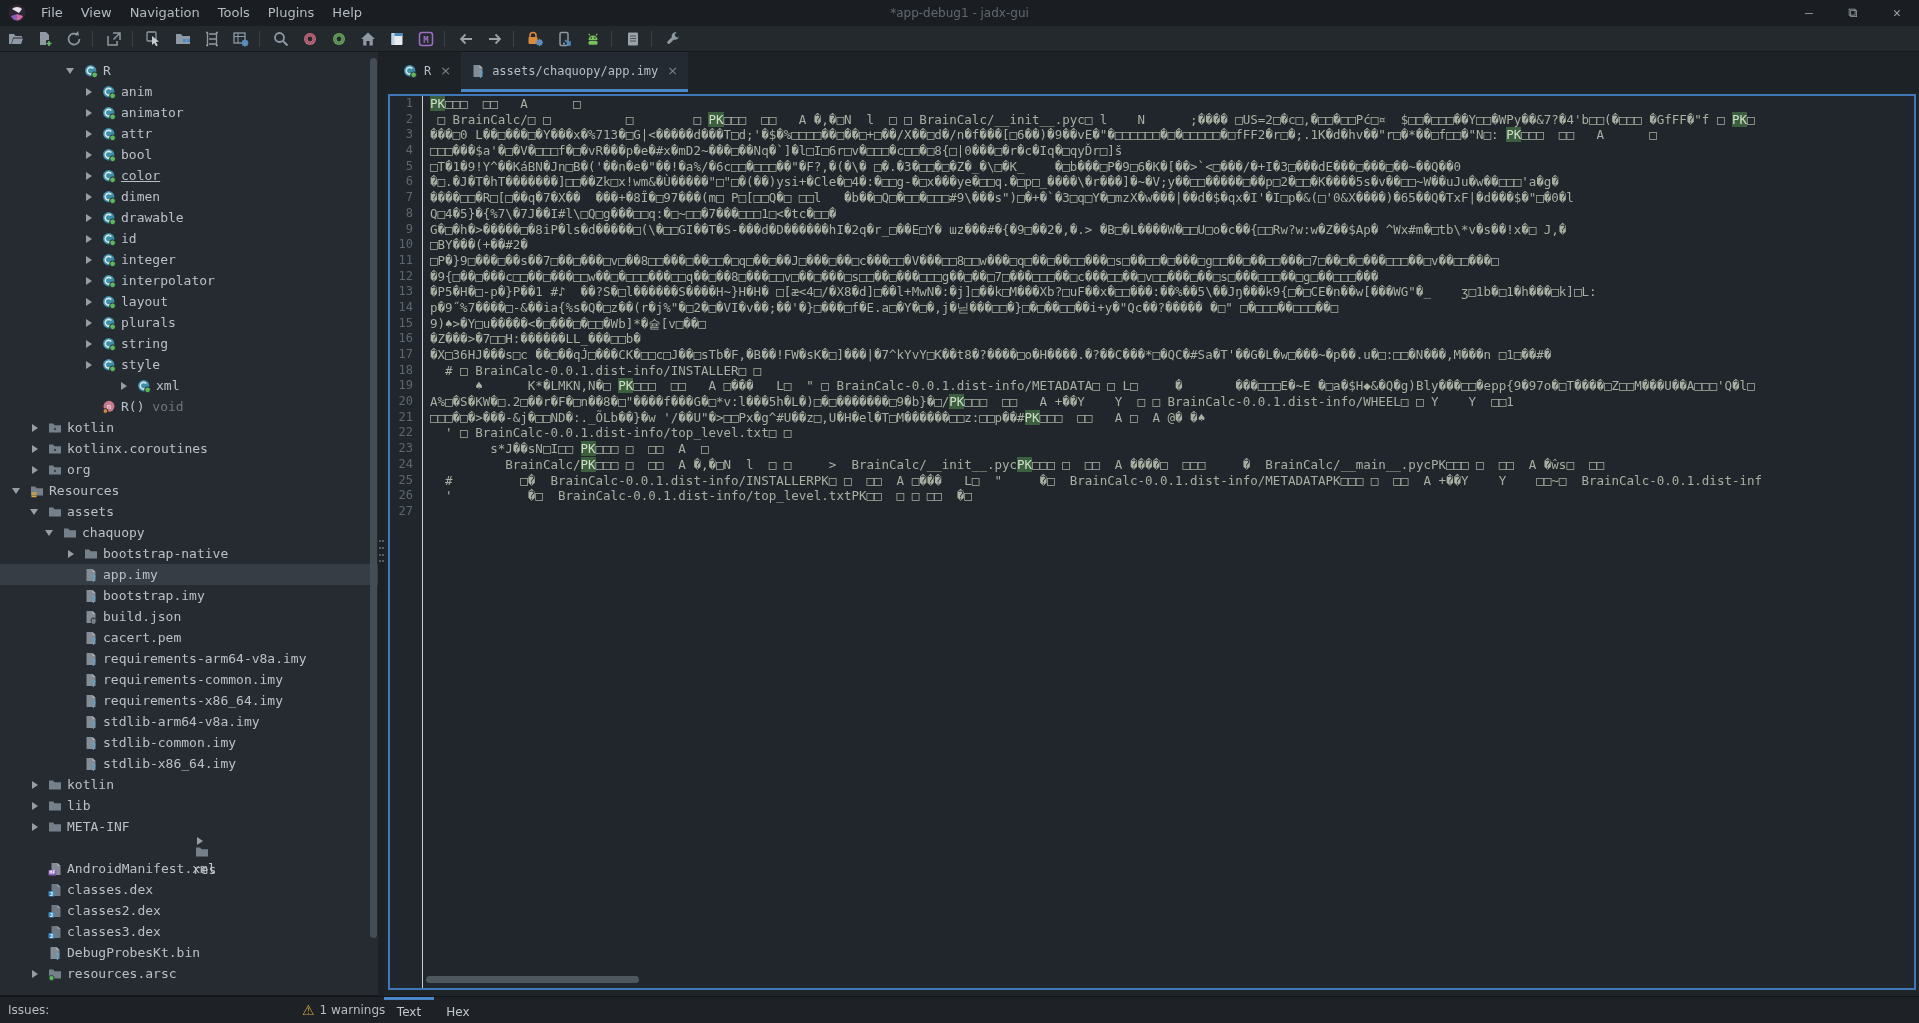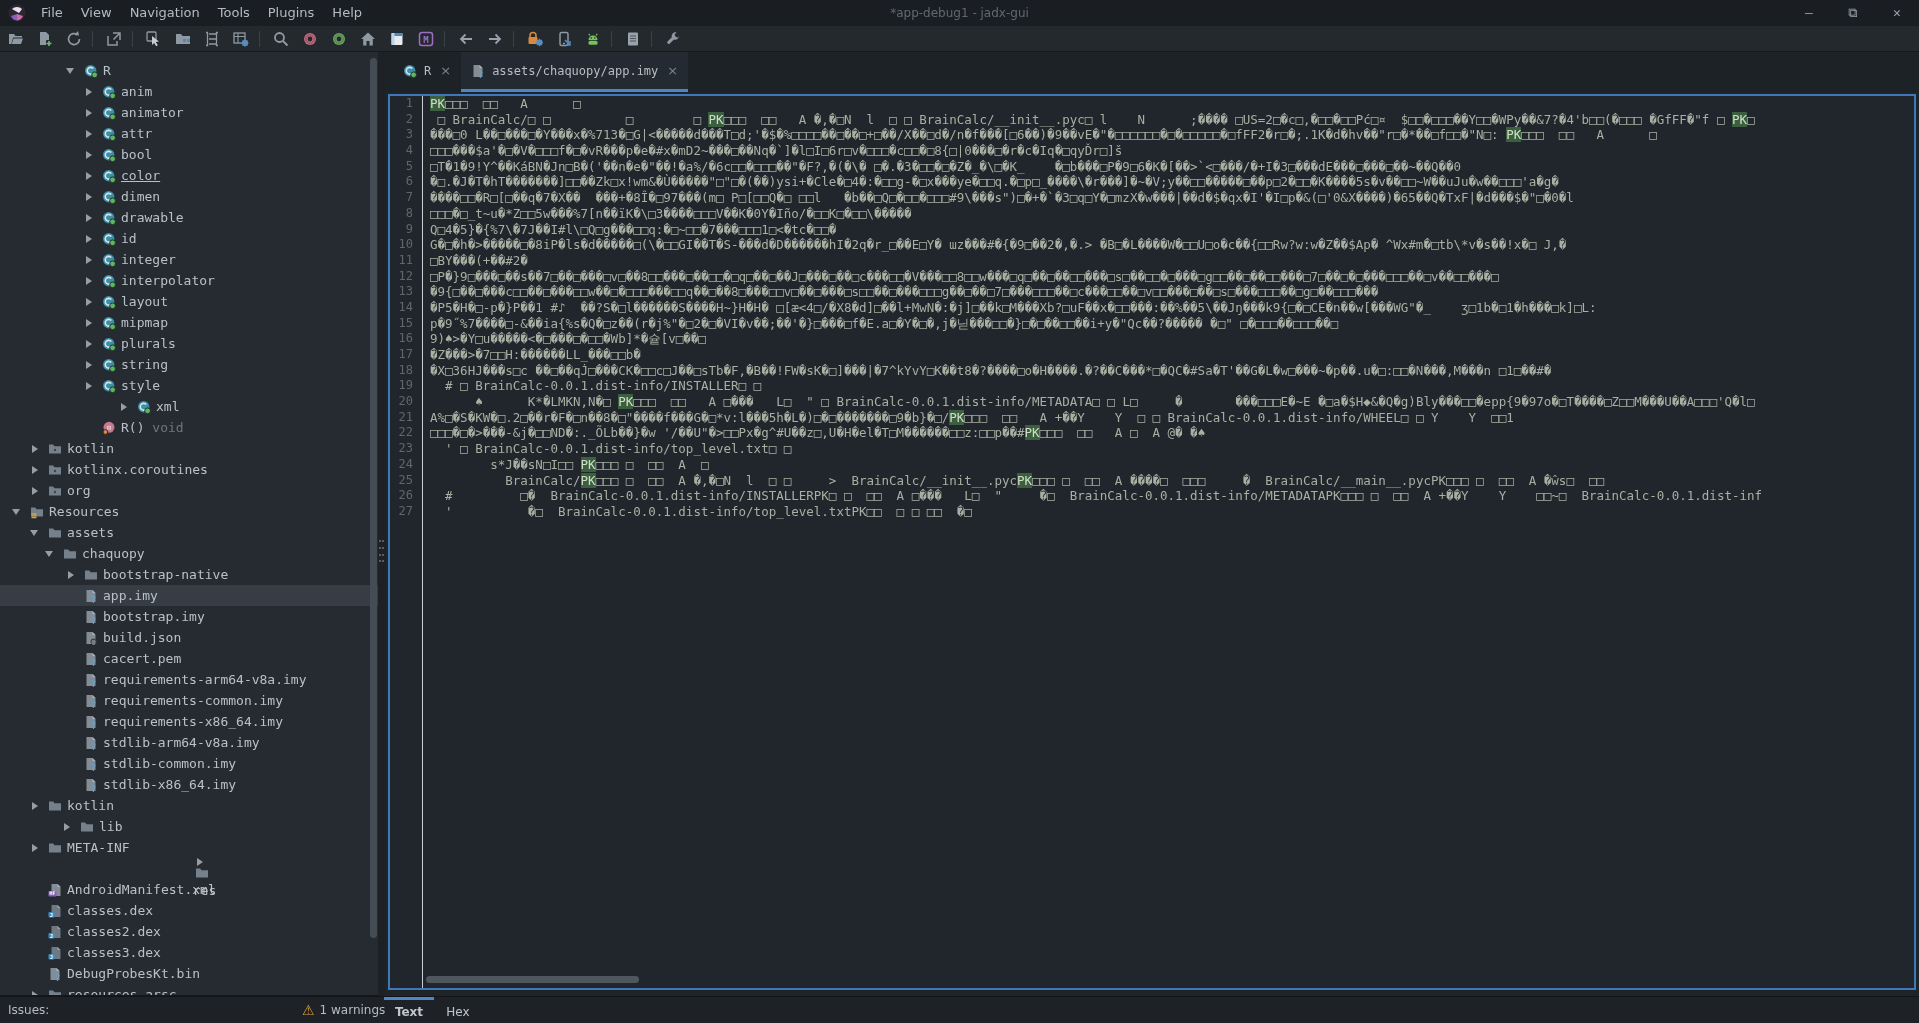--- a/index.html
+++ b/index.html
@@ -66,21 +66,21 @@
   .bottombar { position:absolute; left:0; bottom:0; width:1919px; height:27px;
                background:#1e2227; border-top:1px solid #121518; }
   .issues { position:absolute; left:8px; top:0; height:27px; line-height:27px;
             color:#b6bcc2; font-size:12px; }
   .warnchip { position:absolute; left:302px; top:0; height:27px; line-height:27px;
               display:flex; align-items:center; gap:5px; color:#b6bcc2; font-size:12px; }
   .warn-tri { color:#e2a33d; font-size:14px; line-height:27px; }
   .viewtab { position:absolute; top:0; height:27px; line-height:24px; text-align:center;
              color:#c0c6cc; font-size:12px; border-top:3px solid transparent; }
   .viewtab.active { border-top:3px solid #4a86c8; }
-  #vt-text { left:384px; width:50px;font-weight:bold; }
+  #vt-text { left:384px; width:50px; }
   #vt-hex  { left:436px; width:44px; }
   svg { display:block; }
 </style>
 </head>
 <body>
 
 <div class="titlebar">
   <svg class="logo" viewBox="0 0 18 18">
     <circle cx="9" cy="9" r="8.5" fill="#2e2633"></circle>
     <path d="M4 5 A7 7 0 0 1 14 5 L11 9 Z" fill="#e8e2ee"></path>
@@ -307,25 +307,20 @@
           </svg></span><span class="tlabel">interpolator</span></div>
       <div class="trow" style="padding-left: 83px;"><span class="slot-arrow"><i class="arr-c"></i></span><span class="slot-icon"><svg width="14" height="14" viewBox="0 0 14 14">
             <circle cx="6.7" cy="6.7" r="5.7" fill="#3c8fa8"></circle>
             <path d="M9.3 4.6A3.4 3.4 0 1 0 9.3 8.9" fill="none" stroke="#d8e6ea" stroke-width="1.6"></path>
             <circle cx="10.6" cy="10.8" r="2.9" fill="#5cb85c" stroke="#262b31" stroke-width="1"></circle>
           </svg></span><span class="tlabel">layout</span></div>
       <div class="trow" style="padding-left: 83px;"><span class="slot-arrow"><i class="arr-c"></i></span><span class="slot-icon"><svg width="14" height="14" viewBox="0 0 14 14">
             <circle cx="6.7" cy="6.7" r="5.7" fill="#3c8fa8"></circle>
             <path d="M9.3 4.6A3.4 3.4 0 1 0 9.3 8.9" fill="none" stroke="#d8e6ea" stroke-width="1.6"></path>
             <circle cx="10.6" cy="10.8" r="2.9" fill="#5cb85c" stroke="#262b31" stroke-width="1"></circle>
-          </svg></span><span class="tlabel">mipmap</span></div>
-      <div class="trow" style="padding-left: 83px;"><span class="slot-arrow"><i class="arr-c"></i></span><span class="slot-icon"><svg width="14" height="14" viewBox="0 0 14 14">
-            <circle cx="6.7" cy="6.7" r="5.7" fill="#3c8fa8"></circle>
-            <path d="M9.3 4.6A3.4 3.4 0 1 0 9.3 8.9" fill="none" stroke="#d8e6ea" stroke-width="1.6"></path>
-            <circle cx="10.6" cy="10.8" r="2.9" fill="#5cb85c" stroke="#262b31" stroke-width="1"></circle>
           </svg></span><span class="tlabel">plurals</span></div>
       <div class="trow" style="padding-left: 83px;"><span class="slot-arrow"><i class="arr-c"></i></span><span class="slot-icon"><svg width="14" height="14" viewBox="0 0 14 14">
             <circle cx="6.7" cy="6.7" r="5.7" fill="#3c8fa8"></circle>
             <path d="M9.3 4.6A3.4 3.4 0 1 0 9.3 8.9" fill="none" stroke="#d8e6ea" stroke-width="1.6"></path>
             <circle cx="10.6" cy="10.8" r="2.9" fill="#5cb85c" stroke="#262b31" stroke-width="1"></circle>
           </svg></span><span class="tlabel">string</span></div>
       <div class="trow" style="padding-left: 83px;"><span class="slot-arrow"><i class="arr-c"></i></span><span class="slot-icon"><svg width="14" height="14" viewBox="0 0 14 14">
             <circle cx="6.7" cy="6.7" r="5.7" fill="#3c8fa8"></circle>
             <path d="M9.3 4.6A3.4 3.4 0 1 0 9.3 8.9" fill="none" stroke="#d8e6ea" stroke-width="1.6"></path>
             <circle cx="10.6" cy="10.8" r="2.9" fill="#5cb85c" stroke="#262b31" stroke-width="1"></circle>
@@ -412,21 +407,21 @@
             <text x="9.5" y="13.5" font-size="8.5" font-weight="bold" font-family="DejaVu Sans Mono,monospace" fill="#58a6d8" text-anchor="middle">?</text>
           </svg></span><span class="tlabel">stdlib-common.imy</span></div>
       <div class="trow" style="padding-left: 65px;"><span class="slot-arrow"></span><span class="slot-icon"><svg width="14" height="14" viewBox="0 0 14 14">
             <path d="M2.5 1h6l3 3v9h-9z" fill="#848d96"></path>
             <path d="M8.5 1v3h3z" fill="#aab2ba"></path>
             <text x="9.5" y="13.5" font-size="8.5" font-weight="bold" font-family="DejaVu Sans Mono,monospace" fill="#58a6d8" text-anchor="middle">?</text>
           </svg></span><span class="tlabel">stdlib-x86_64.imy</span></div>
       <div class="trow" style="padding-left: 29px;"><span class="slot-arrow"><i class="arr-c"></i></span><span class="slot-icon"><svg width="14" height="14" viewBox="0 0 14 14">
             <path d="M1 2.5h4.2l1.3 1.8H13v7.2H1z" fill="#76808a"></path>
           </svg></span><span class="tlabel">kotlin</span></div>
-      <div class="trow" style="padding-left: 29px; margin-left: 32px;"><span class="slot-arrow"><i class="arr-c"></i></span><span class="slot-icon"><svg width="14" height="14" viewBox="0 0 14 14">
+      <div class="trow" style="padding-left: 29px;"><span class="slot-arrow"><i class="arr-c"></i></span><span class="slot-icon"><svg width="14" height="14" viewBox="0 0 14 14">
             <path d="M1 2.5h4.2l1.3 1.8H13v7.2H1z" fill="#76808a"></path>
           </svg></span><span class="tlabel">lib</span></div>
       <div class="trow" style="padding-left: 29px;"><span class="slot-arrow"><i class="arr-c"></i></span><span class="slot-icon"><svg width="14" height="14" viewBox="0 0 14 14">
             <path d="M1 2.5h4.2l1.3 1.8H13v7.2H1z" fill="#76808a"></path>
           </svg></span><span class="tlabel">META-INF</span></div>
       <div class="trow" style="padding-left: 29px; flex-direction: column;"><span class="slot-arrow"><i class="arr-c"></i></span><span class="slot-icon"><svg width="14" height="14" viewBox="0 0 14 14">
             <path d="M1 2.5h4.2l1.3 1.8H13v7.2H1z" fill="#76808a"></path>
           </svg></span><span class="tlabel">res</span></div>
       <div class="trow" style="padding-left: 29px;"><span class="slot-arrow"></span><span class="slot-icon"><svg width="14" height="14" viewBox="0 0 14 14">
             <path d="M3.5 1h6l3 3v9h-9z" fill="#848d96"></path>
@@ -534,21 +529,20 @@
         <div class="num">27</div>
       </div>
     <div class="code" id="code">
         <div class="cline"><span class="hl">PK</span>□□□  □□   A      □</div>
         <div class="cline"> □ BrainCalc/□ □          □        □ <span class="hl">PK</span>□□□  □□   A �,�□N  l  □ □ BrainCalc/__init__.pyc□ l    N      ;���� □US=2□�c□,�□□�□□Pć□¤  $□□�□□□��Y□□�WPy��&amp;7?�4'b□□(�□□□ �GfFF�"f □ <span class="hl">PK</span>□</div>
         <div class="cline">���□0 L��□���□�Y���x�%713�□G|&lt;�����d���T□d;'�$�%□□□□��□��□+□��/X��□d�/n�f���[□6��)�9��vE�"�□□□□□□�□�□□□□□�□fFF2�r□�;.1K�d�hv��"r□�*��□f□□�"N□: <span class="hl">PK</span>□□□  □□   A      □</div>
         <div class="cline">□□□���$a'�□�V�□□□f�□�vR���p�e�#x�mD2~���□��Nq�`]�l□I□6r□v�□□□�c□□�□8{□|0���□�r�c�Iq�□qyĎr□]š</div>
         <div class="cline">□T�1�9!Y^��KáBN�Jn□B�('��n�e�"��!�a%/�6c□□�□□□��"�F?,�(�\� □�.�3�□□�□�Z�_�\□�K_    �□b���□P�9□6�K�[��&gt;`&lt;□���/�+I�3□���dE���□���□��~��Q��0</div>
         <div class="cline">�□.�J�T�hT�������]□□��Zk□x!wm&amp;�Ù�����"□"□�(��)ysi+�Cle�□4�:�□□g-�□x���ye�□□q.�□p□_����\�r���]�~�V;y��□□�����□��p□2�□□�K����5s�v��□□~W��uJu�w��□□□'a�g�</div>
         <div class="cline">����□□�R□[□��q�7�X��  ���+�8Î�□97���(m□ P□[□□Q�□ □□l   �b��□Q□�□□�□□□#9\���s")□�+�`�3□q□Y�□mzX�w���|��d�$�qx�I'�I□p�&amp;(□'0&amp;X����)�65��Q�TxF|�d���$�"□�0�l</div>
-        <div class="cline">□□□�□_t~u�*Z□□5w���%7[n��ïK�\□3����□□□V��K�0Y�Iño/�□□K□�□□\�����</div>
         <div class="cline">Q□4�5}�{%7\�7J��I#l\□Q□g���□□q:�□~□□�7���□□□1□&lt;�tc�□□�</div>
         <div class="cline">G�□�h�&gt;�����□�8iP�ls�d�����□(\�□□GI��T�S-���d�D������hI�2q�r_□��E□Y� ɯz���#�{�9□��2�,�.&gt; �B□�L����W�□□U□o�c��{□□Rw?w:w�Z��$Ap� ^Wx#m�□tb\*v�s��!x�□ J,�</div>
         <div class="cline">□BY���(+��#2�</div>
         <div class="cline">□P�}9□���□��s��7□��□���□v□��8□□���□��□□�□q□��□��J□���□��□c���□□�V���□□8□□w���□q□��□��□□���□s□��□□�□���□g□□��□��□□���□7□��□�□���□□□��□v��□□���□</div>
         <div class="cline">�9{□��□���c□□��□���□□w��□�□□□���□□q��□��8□���□□v□��□���□s□□��□���□□□g��□��□7□���□□□��□c���□□��□v□□���□��□s□���□□□��□g□��□□□���</div>
         <div class="cline">�P5�H�□-p�}P��1 #♪  ��?S�□l������S����H~}H�H� □[æ&lt;4□/�X8�d]□��l+MwN�:�j]□��k□M���Xb?□uF��x�□□���:��%��5\��Jŋ���k9{□�□CE�n��w[���WG"�_    ʒ□1b�□1�h���□k]□L:</div>
         <div class="cline">p�9˝%7����□-&amp;��ia{%s�Q�□z��(r�j%"�□2�□�VI�v��;��'�}□���□f�E.a□�Y�□�,j�닏���□□�}□�□��□□��i+y�"Qc��?����� �□" □�□□□��□□□��□</div>
         <div class="cline">9)♠&gt;�Y□u�����&lt;�□���□�□□�Wb]*�슡[v□��□</div>
         <div class="cline">�Z���&gt;�7□□H:������LL_���□□b�</div>
         <div class="cline">�X□36HJ���s□c ��□��qJ̇□���CK�□□c□J��□sTb�F,�B��!FW�sK�□]���|�7^kYvY□K��t8�?����□o�H����.�?��C���*□�QC�#Sa�T'��G�L�w□���~�p��.u�□:□□�N���,M���n □1□��#�</div>

